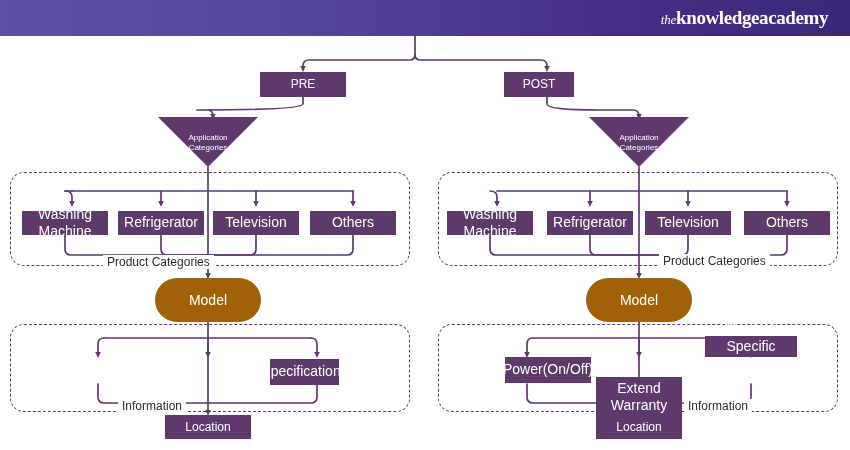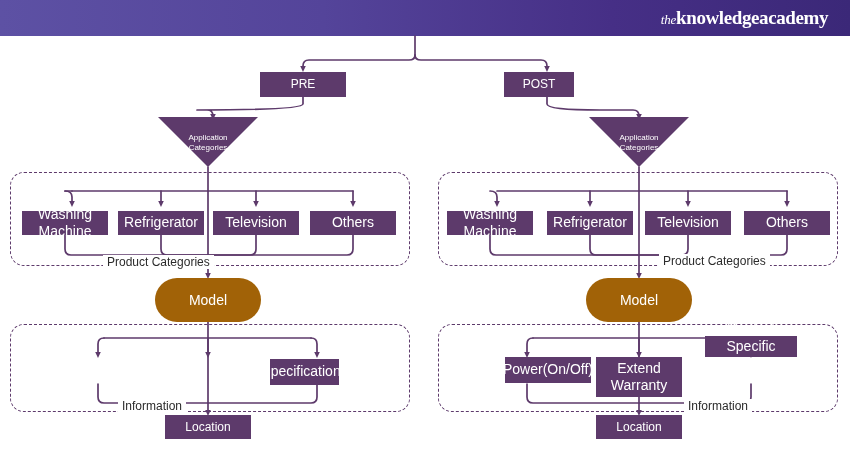--- a/index.html
+++ b/index.html
@@ -203,18 +203,18 @@
   <div class="box" style="left:547px; top:211px; width:86px; height:24px;">Refrigerator</div>
   <div class="box" style="left:645px; top:211px; width:86px; height:24px;">Television</div>
   <div class="box" style="left:744px; top:211px; width:86px; height:24px;">Others</div>
 
   <div class="pill" style="left:586px; top:278px; width:106px; height:44px;">Model</div>
 
   <div class="group" style="left:438px; top:324px; width:400px; height:88px;"></div>
   <div class="group-label" style="left:684px; top:399px;">Information</div>
 
   <div class="box" style="left:484px; top:357px; width:86px; height:26px;margin-left:21px;">Power(On/Off)</div>
-  <div class="box" style="left:596px; top:357px; width:86px; height:40px;">Extend Warranty</div>
+  <div class="box" style="left:596px; top:377px; width:86px; height:40px;">Extend Warranty</div>
   <div class="box" style="left:705px; top:336px; width:92px; height:21px;">Product Specific Queries</div>
 
   <div class="box lg" style="left:596px; top:415px; width:86px; height:24px;">Location</div>
 
 </div>
 
 </body></html>

